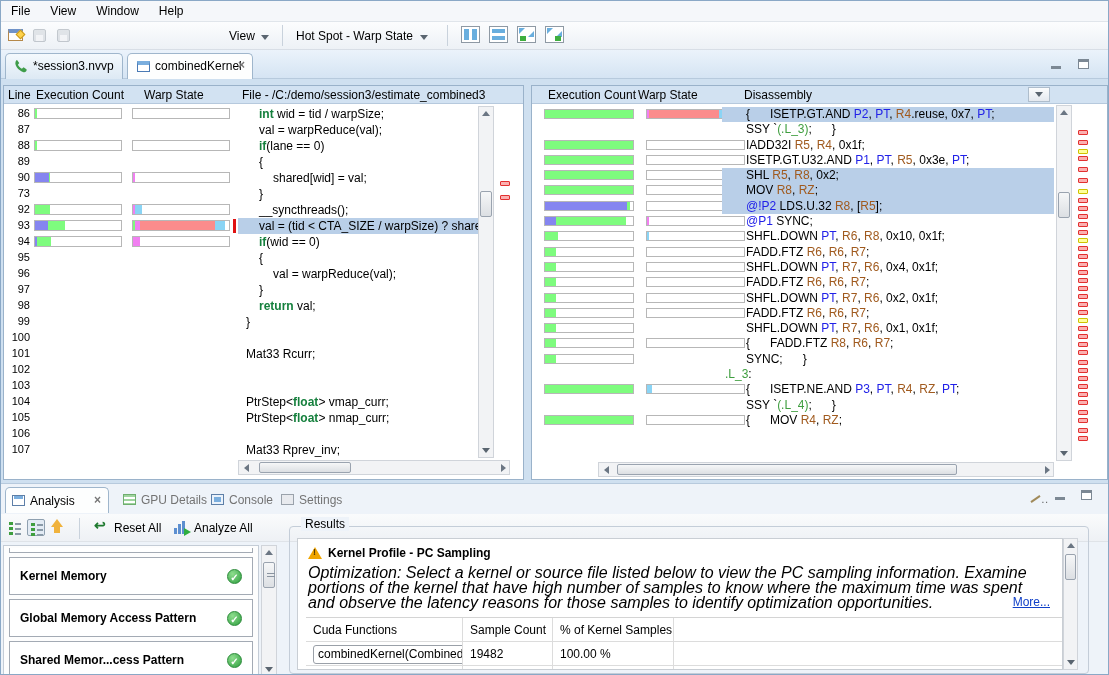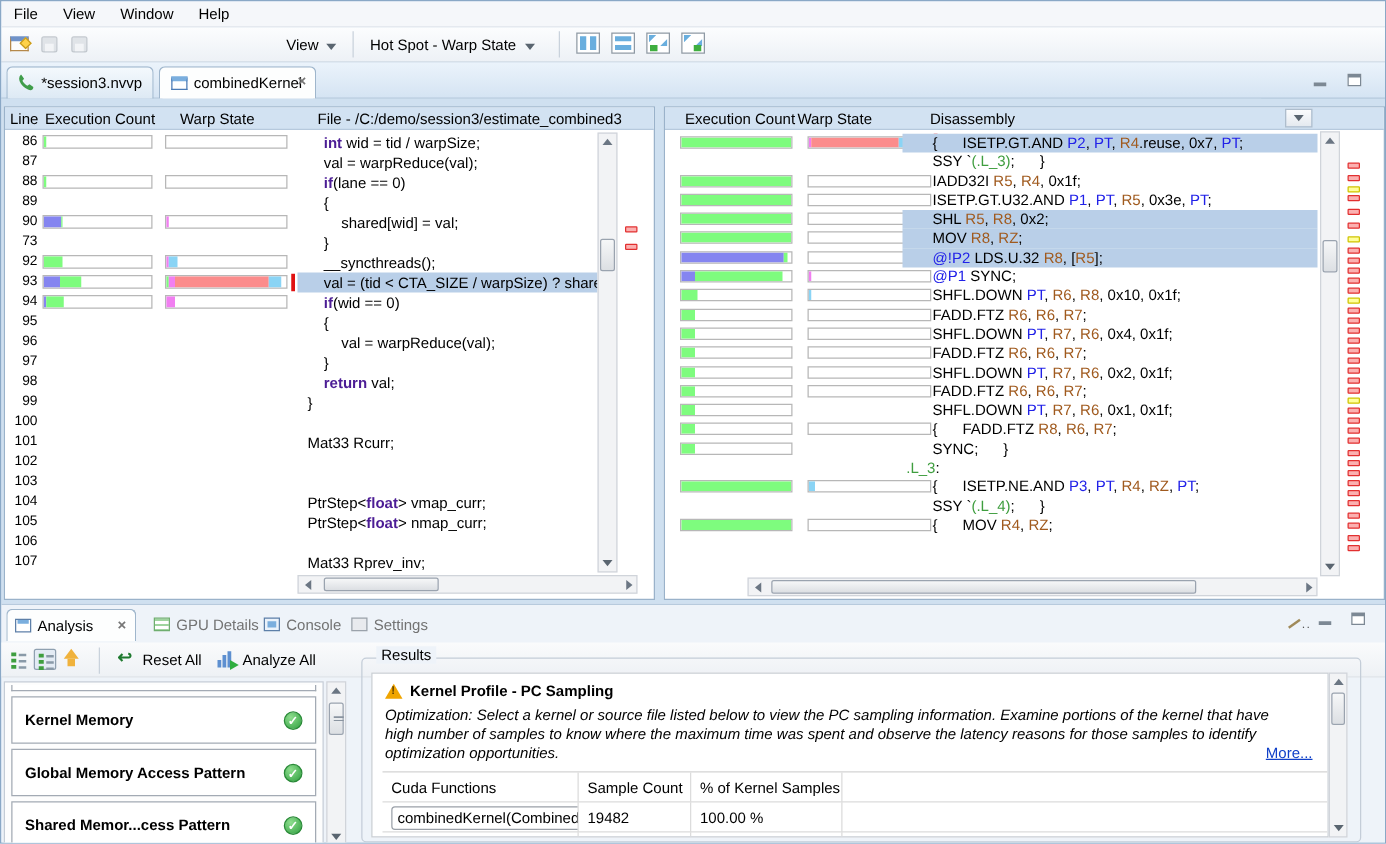--- a/index.html
+++ b/index.html
@@ -58,21 +58,21 @@
   .srow .wbox{left:128px;top:2px;width:98px;height:11px;}
   .drow .ebox{left:12px;top:2px;width:90px;height:10px;}
   .drow .wbox{left:114px;top:2px;width:99px;height:10px;}
   .lmk{position:absolute;left:229px;top:1px;width:3px;height:14px;background:#e01212;}
   .dmk{position:absolute;left:215px;top:0;width:3px;height:14px;background:#e01212;}
   .scode{position:absolute;left:234px;top:0;width:240px;height:16px;line-height:16px;white-space:pre;overflow:hidden;}
   .dcode{position:absolute;left:190px;top:0;width:332px;height:15.3px;line-height:15.3px;white-space:pre;overflow:hidden;padding-left:24px;}
   .dcode.lbl{padding-left:3px;}
   .ind0{padding-left:8px;}.ind1{padding-left:21px;}.ind2{padding-left:35px;}
   .csel{background:#b9cfe8;}
-  .tk-k{color:#4c1d95;font-weight:bold;}
+  .tk-k{color:#15803d;font-weight:bold;}
   .tk-b{color:#2121e8;}
   .tk-r{color:#a05a1e;}
   .tk-g{color:#3f9e3f;}
 
   .sbv,.sbh{position:absolute;background:#f2f3f5;border:1px solid #d0d4da;}
   .sbthumb{position:absolute;background:linear-gradient(#f6f7f8,#dcdfe3);border:1px solid #9aa3af;border-radius:2px;}
   .sbarr{position:absolute;width:14px;height:13px;display:flex;align-items:center;justify-content:center;}
   .mrk{position:absolute;width:10px;height:5px;border-radius:1px;}
   .mrk.r{background:#fbb0b0;border:1px solid #e23030;}
   .mrk.y{background:#ffff9c;border:1px solid #cfc400;}
@@ -109,21 +109,21 @@
   .acard{height:38px;margin:4px 5px 0;border:1px solid #a3aab4;background:#fff;display:flex;align-items:center;padding:0 10px;font-weight:bold;}
   .chk{margin-left:auto;width:15px;height:15px;border-radius:50%;background:radial-gradient(circle at 35% 30%,#8ede8e,#2f9e3f);border:1px solid #2a8a38;color:#fff;font-size:10px;font-weight:bold;text-align:center;line-height:15px;}
   .grip{position:absolute;left:3px;top:10px;width:8px;height:6px;background:repeating-linear-gradient(#8a94a0 0 1px,transparent 1px 3px);}
 
   .rgroup{position:absolute;left:288px;top:42px;width:800px;height:148px;border:1px solid #c4cdd8;border-radius:4px;}
   .rlegend{position:absolute;left:300px;top:33px;height:14px;line-height:14px;background:#eef3f9;padding:0 4px;}
   .rinner{position:absolute;left:296px;top:54px;width:766px;height:132px;background:#fff;border:1px solid #c9ced4;overflow:hidden;}
   .rtitle{position:absolute;left:10px;top:7px;font-weight:bold;}
   .warn{position:absolute;left:10px;top:8px;width:0;height:0;border-left:7px solid transparent;border-right:7px solid transparent;border-bottom:12px solid #f0a500;}
   .warn span{position:absolute;left:-2px;top:0;font-size:9px;font-weight:bold;color:#5a3c00;}
-  .rdesc{position:absolute;left:10px;top:26px;width:730px;font-style:italic;font-size:12px;line-height:15px;}
+  .rdesc{position:absolute;left:10px;top:26px;width:730px;font-style:italic;font-size:16px;line-height:15px;}
   .more{position:absolute;right:12px;top:56px;color:#1040c8;text-decoration:underline;cursor:pointer;}
   .rtable{position:absolute;left:8px;top:78px;right:0;bottom:0;border-top:1px solid #d4d4d4;font-size:12px;}
   .thr,.tdr{position:relative;height:24px;border-bottom:1px solid #dcdcdc;}
   .tc{position:absolute;top:0;height:24px;line-height:24px;padding-left:7px;border-right:1px solid #dcdcdc;overflow:hidden;white-space:nowrap;}
   .c0{left:0;width:157px;}.c1{left:157px;width:90px;}.c2{left:247px;width:121px;}
   .selcell{display:inline-block;border:1px solid #9aa0a8;border-radius:3px;line-height:17px;height:19px;margin-top:2px;padding:0 4px;}
   .pencil{position:absolute;width:14px;height:14px;}
   .pencil .l{position:absolute;left:1px;top:6px;width:11px;height:2px;background:#a08a5a;transform:rotate(-35deg);}
   .pencil .d{position:absolute;right:-6px;bottom:1px;color:#555;font-size:10px;letter-spacing:1px;}
 </style>
@@ -190,21 +190,21 @@
       </span>
   </div>
 
   <div class="main">
 
     <div class="panel" id="lpanel">
       <div class="phead">
         <span class="phl" style="left:4px">Line</span>
         <span class="phl" style="left:32px">Execution Count</span>
         <span class="phl" style="left:140px">Warp State</span>
-        <span class="phl" style="left:250px">File - /C:/demo/session3/estimate_combined3</span>
+        <span class="phl" style="left:238px">File - /C:/demo/session3/estimate_combined3</span>
       </div>
       <div id="src-rows">
           <div class="srow">
             <span class="lnum">86</span>
             <span class="bar ebox"><span class="seg" style="width: 2%; background: rgb(126, 252, 126);"></span></span>
             <span class="bar wbox"></span>
             <span class="scode ind1"><span class="tk-k">int</span><span class="tk-p"> wid = tid / warpSize;</span></span>
           </div>
           <div class="srow">
             <span class="lnum">87</span>

